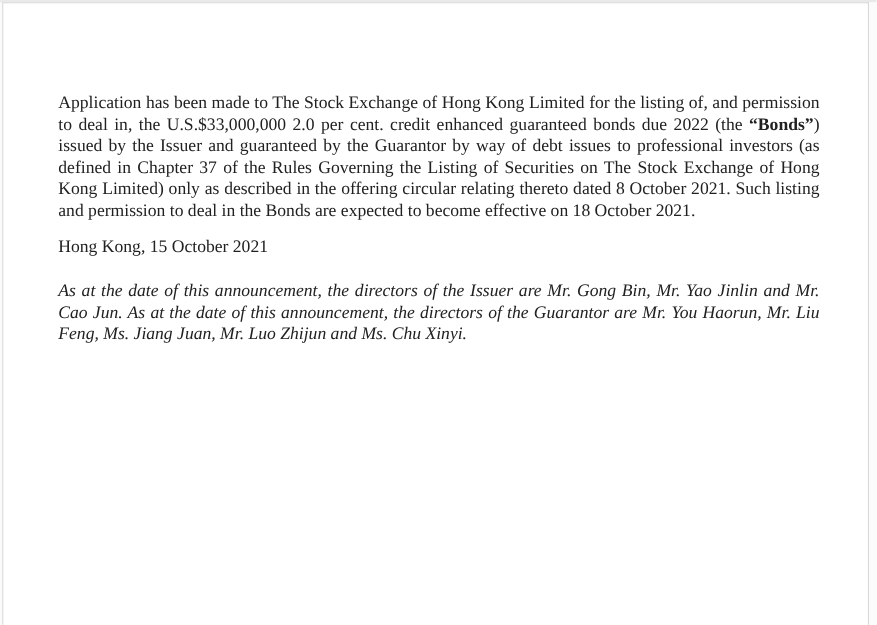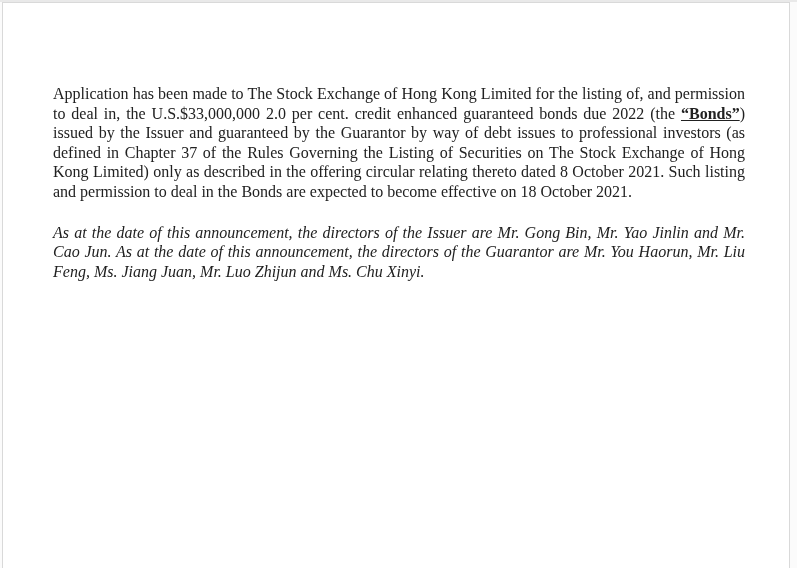--- a/index.html
+++ b/index.html
@@ -38,29 +38,30 @@
       line-height: 19.6px;
       color: #212121;
     }
     .para { margin: 0; }
     .justify { text-align: justify; }
     .dateline { margin-top: 13px; }
     .directors {
       margin-top: 21px;
       font-style: italic;
     }
-    b { font-weight: bold; text-decoration: underline; }
+    b { font-weight: bold; }
   </style>
 </head>
 <body>
 
 <div class="top-gutter"></div>
 
 <div class="page">
   <div class="content">
 
     <p class="para justify"><span>Application has been made to The Stock Exchange of Hong Kong Limited for the listing of, and permission to deal in, the U.S.$33,000,000 2.0 per cent. credit enhanced guaranteed bonds due 2022 (the </span><b>“Bonds”</b><span>) issued by the Issuer and guaranteed by the Guarantor by way of debt issues to professional investors (as defined in Chapter 37 of the Rules Governing the Listing of Securities on The Stock Exchange of Hong Kong Limited) only as described in the offering circular relating thereto dated 8 October 2021. Such listing and permission to deal in the Bonds are expected to become effective on 18 October 2021.</span></p>
 
+    <p class="para dateline">Hong Kong, 15 October 2021</p>
 
     <p class="para directors justify">As at the date of this announcement, the directors of the Issuer are Mr. Gong Bin, Mr. Yao Jinlin and Mr. Cao Jun. As at the date of this announcement, the directors of the Guarantor are Mr. You Haorun, Mr. Liu Feng, Ms. Jiang Juan, Mr. Luo Zhijun and Ms. Chu Xinyi.</p>
 
   </div>
 </div>
 
 </body></html>

